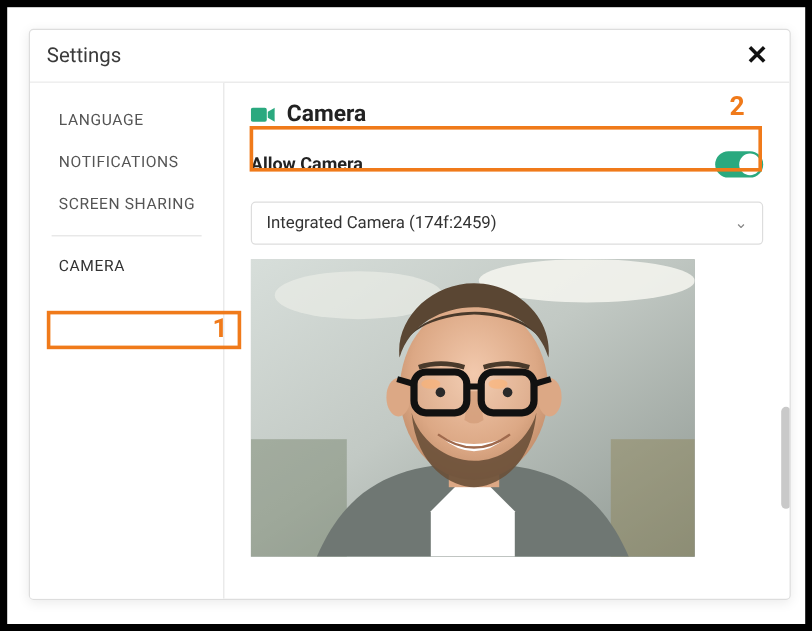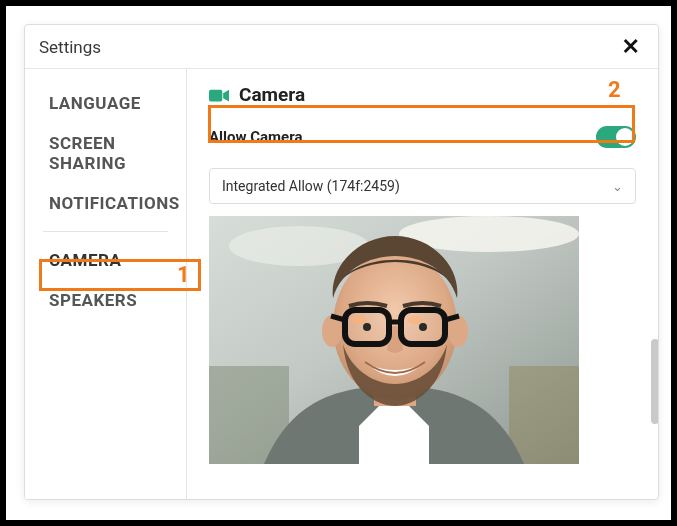--- a/index.html
+++ b/index.html
@@ -57,24 +57,24 @@
   }
 
   .sidebar {
     width: 162px;
     border-right: 1px solid #e5e5e5;
     padding-top: 14px;
     background: #fff;
   }
 
   .sidebar-item {
-    font-size: 17px;
+    font-size: 13px;
     letter-spacing: 0.5px;
     color: #555;
-    font-weight: 700;
+    font-weight: 400;
     padding: 10px 0 10px 24px;
     cursor: pointer;
   }
   .sidebar-item.active { color:#333; }
 
   .sidebar-divider {
     height: 1px;
     background: #e3e3e3;
     margin: 8px 18px 8px 18px;
   }
@@ -203,25 +203,24 @@
       <span>Settings</span>
       <span class="close-btn">
         <span>✕</span>
       </span>
     </div>
 
     <div class="dialog-body">
 
       <div class="sidebar">
         <div class="sidebar-item"><span>LANGUAGE</span></div>
+        <div class="sidebar-item"><span>NOTIFICATIONS</span></div>
         <div class="sidebar-item"><span>SCREEN SHARING</span></div>
-        <div class="sidebar-item"><span>NOTIFICATIONS</span></div>
         <div class="sidebar-divider"></div>
         <div class="sidebar-item active"><span>CAMERA</span></div>
-        <div class="sidebar-item"><span>SPEAKERS</span></div>
       </div>
 
       <div class="content">
 
         <div class="content-header">
           <span class="cam-icon">
             <svg viewBox="0 0 24 16">
                 <rect x="0" y="1" width="16" height="14" rx="2" fill="#2aa97f"></rect>
                 <path d="M17 5 L24 1 L24 15 L17 11 Z" fill="#2aa97f"></path>
               </svg>
@@ -230,21 +229,21 @@
         </div>
 
         <div class="allow-row">
           <span class="label">Allow Camera</span>
           <div class="toggle">
             <div class="knob"></div>
           </div>
         </div>
 
         <div class="select">
-          <span>Integrated Allow (174f:2459)</span>
+          <span>Integrated Camera (174f:2459)</span>
           <span class="chev">⌄</span>
         </div>
 
         <div class="preview">
           <svg viewBox="0 0 370 248" preserveAspectRatio="xMidYMid slice">
             <defs>
               <linearGradient id="bg" x1="0" y1="0" x2="1" y2="1">
                 <stop offset="0%" stop-color="#d7deda"></stop>
                 <stop offset="45%" stop-color="#c2c9c4"></stop>
                 <stop offset="100%" stop-color="#8f9892"></stop>

